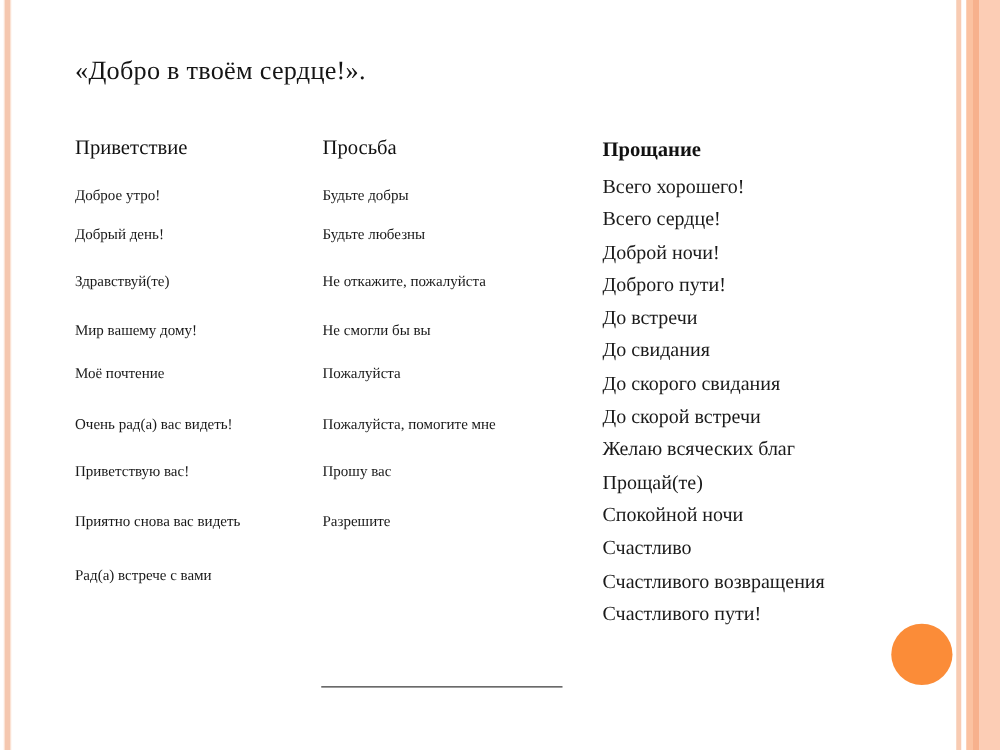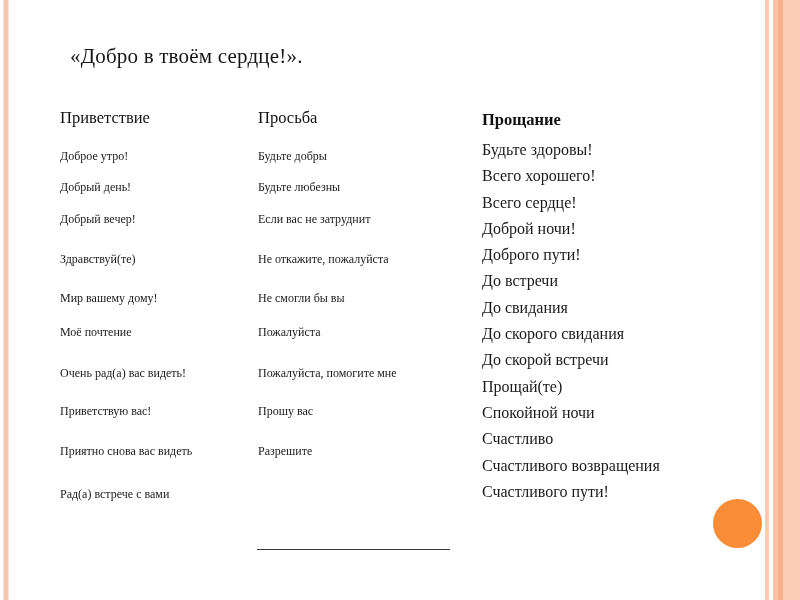--- a/index.html
+++ b/index.html
@@ -25,21 +25,21 @@
   .band-right {
     position: absolute; right: 0; top: 0; bottom: 0; width: 27px;
     background: linear-gradient(90deg, #fbc2a1 0 5px, #f7b18d 5px 10px, #fccdb5 10px 27px);
   }
   .orange-circle {
     position: absolute; left: 713px; top: 499px;
     width: 49px; height: 49px; border-radius: 50%;
   }
   
   .title {
-    position: absolute; left: 70px; top: 44px;
+    position: absolute; left: 60px; top: 44px;
     font-size: 21px; font-weight: normal; color: #151515;
     letter-spacing: 0.2px;
     text-align: center;
   }
   
   .gr-table {
     position: absolute; left: 60px; top: 108px; width: 422px;
   }
   .gr-header-row, .gr-row { display: flex; }
   .gr-header-row { height: 32px; }
@@ -100,28 +100,20 @@
 
     <div class="gr-row" style="height: 30px;">
       <div class="cell-1">
             <span>Добрый день!</span>
           </div>
       <div class="cell-2">
             <span>Будьте любезны</span>
           </div>
     </div>
 
-    <div class="gr-row" style="height: 34px;">
-      <div class="cell-1">
-            <span>Добрый вечер!</span>
-          </div>
-      <div class="cell-2">
-            <span>Если вас не затруднит</span>
-          </div>
-    </div>
 
     <div class="gr-row" style="height: 46px;">
       <div class="cell-1">
             <span>Здравствуй(те)</span>
           </div>
       <div class="cell-2">
             <span>Не откажите, пожалуйста</span>
           </div>
     </div>
 
@@ -178,38 +170,38 @@
       <div class="cell-2">
             <span></span>
           </div>
     </div>
   </div>
   </div>
 
   <div class="farewell">
     <div class="farewell-header">Прощание</div>
     <div id="farewell-list">
-    <div class="farewell-item">Будьте здоровы!</div>
 
     <div class="farewell-item">Всего хорошего!</div>
 
     <div class="farewell-item">Всего сердце!</div>
 
     <div class="farewell-item">Доброй ночи!</div>
 
     <div class="farewell-item">Доброго пути!</div>
 
     <div class="farewell-item">До встречи</div>
 
     <div class="farewell-item">До свидания</div>
 
     <div class="farewell-item">До скорого свидания</div>
 
     <div class="farewell-item">До скорой встречи</div>
 
+    <div class="farewell-item">Желаю всяческих благ</div>
 
     <div class="farewell-item">Прощай(те)</div>
 
     <div class="farewell-item">Спокойной ночи</div>
 
     <div class="farewell-item">Счастливо</div>
 
     <div class="farewell-item">Счастливого возвращения</div>
 
     <div class="farewell-item">Счастливого пути!</div>

